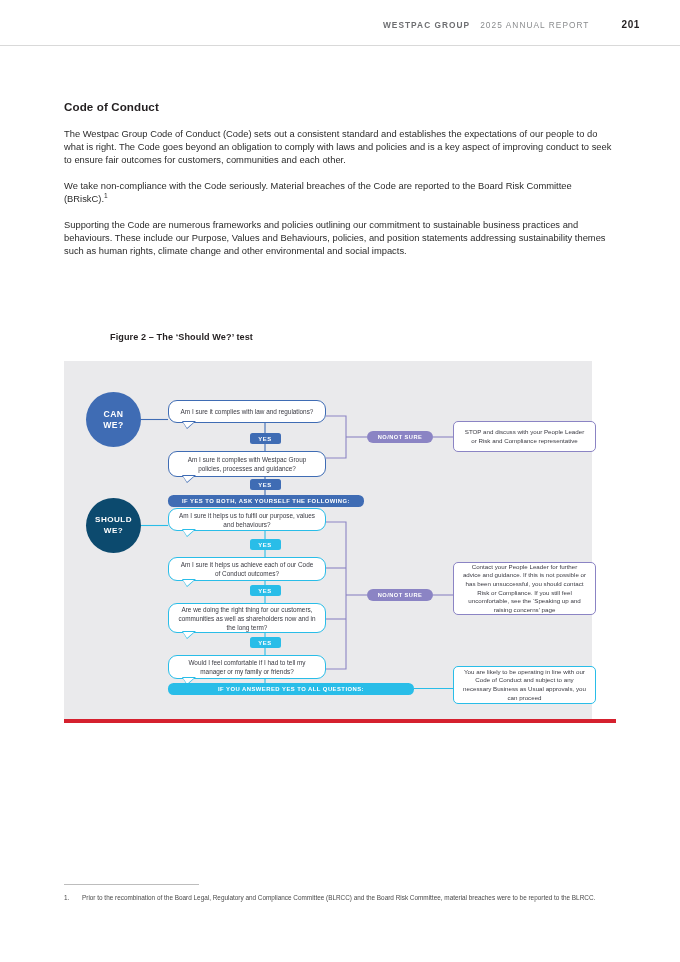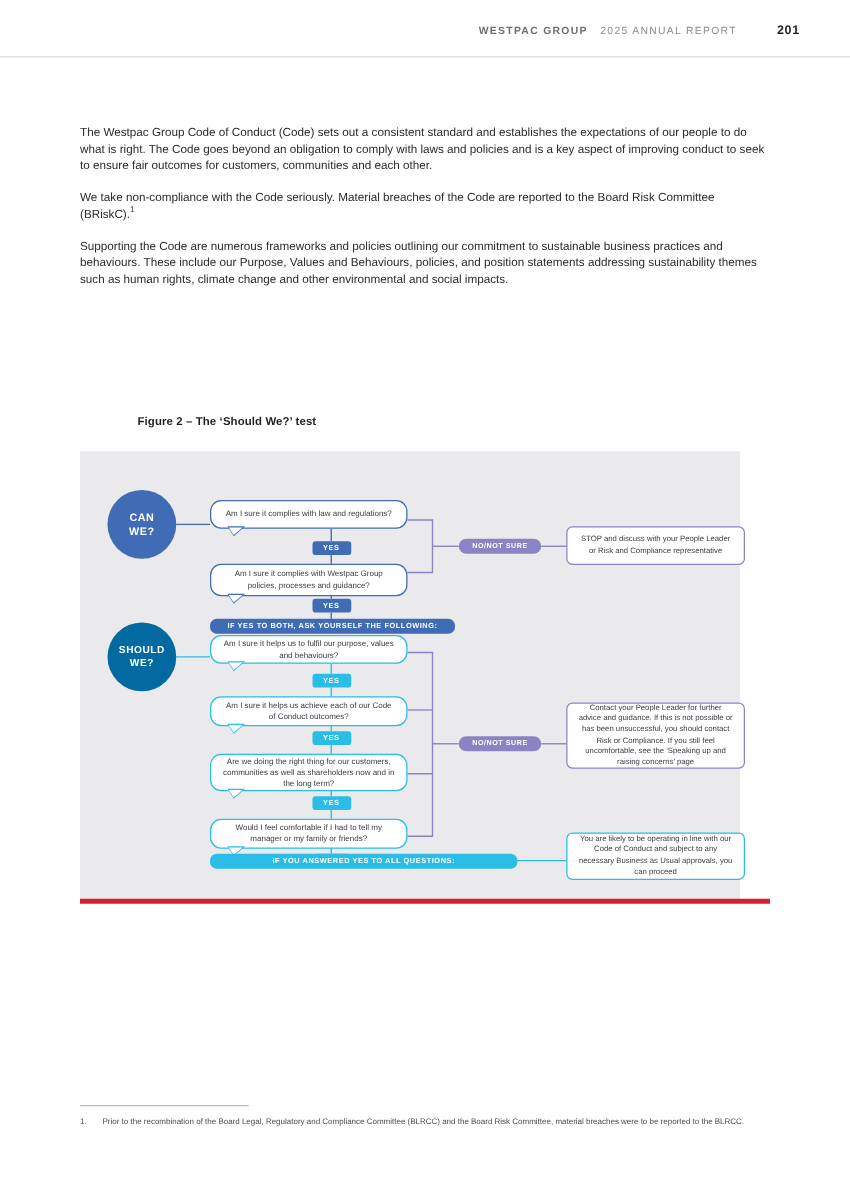--- a/index.html
+++ b/index.html
@@ -143,21 +143,21 @@
     font-size: 8.6px;
     line-height: 10.5px;
     letter-spacing: .45px;
   }
   .stage-circle.can {
     background: #3f6cb4;
     left: 22px; top: 31px;
     width: 55px; height: 55px;
   }
   .stage-circle.should {
-    background: #0369a1;
+    background: #0c4a6e;
     left: 22px; top: 137px;
     width: 55px; height: 55px;
     font-size: 8.1px;
   }
 
   
   .bubble {
     position: absolute;
     background: #ffffff;
     border-radius: 9px;
@@ -297,20 +297,21 @@
 <div id="page-header">
   <div class="hdr-inner">
     <span class="hdr-brand">WESTPAC GROUP</span>
     <span class="hdr-report">2025 ANNUAL REPORT</span>
     <span class="hdr-page">201</span>
   </div>
 </div>
 <div id="header-rule"></div>
 
 <div id="content">
+  <h1 class="sec-title">Code of Conduct</h1>
 
   <p class="para">The Westpac Group Code of Conduct (Code) sets out a consistent standard and establishes the expectations of our people to do what is right. The Code goes beyond an obligation to comply with laws and policies and is a key aspect of improving conduct to seek to ensure fair outcomes for customers, communities and each other.</p>
 
   <p class="para tight"><span>We take non-compliance with the Code seriously. Material breaches of the Code are reported to the Board Risk Committee (BRiskC).</span><sup class="fn">1</sup>
   </p>
 
   <p class="para">Supporting the Code are numerous frameworks and policies outlining our commitment to sustainable business practices and behaviours. These include our Purpose, Values and Behaviours, policies, and position statements addressing sustainability themes such as human rights, climate change and other environmental and social impacts.</p>
 
 </div>
 

